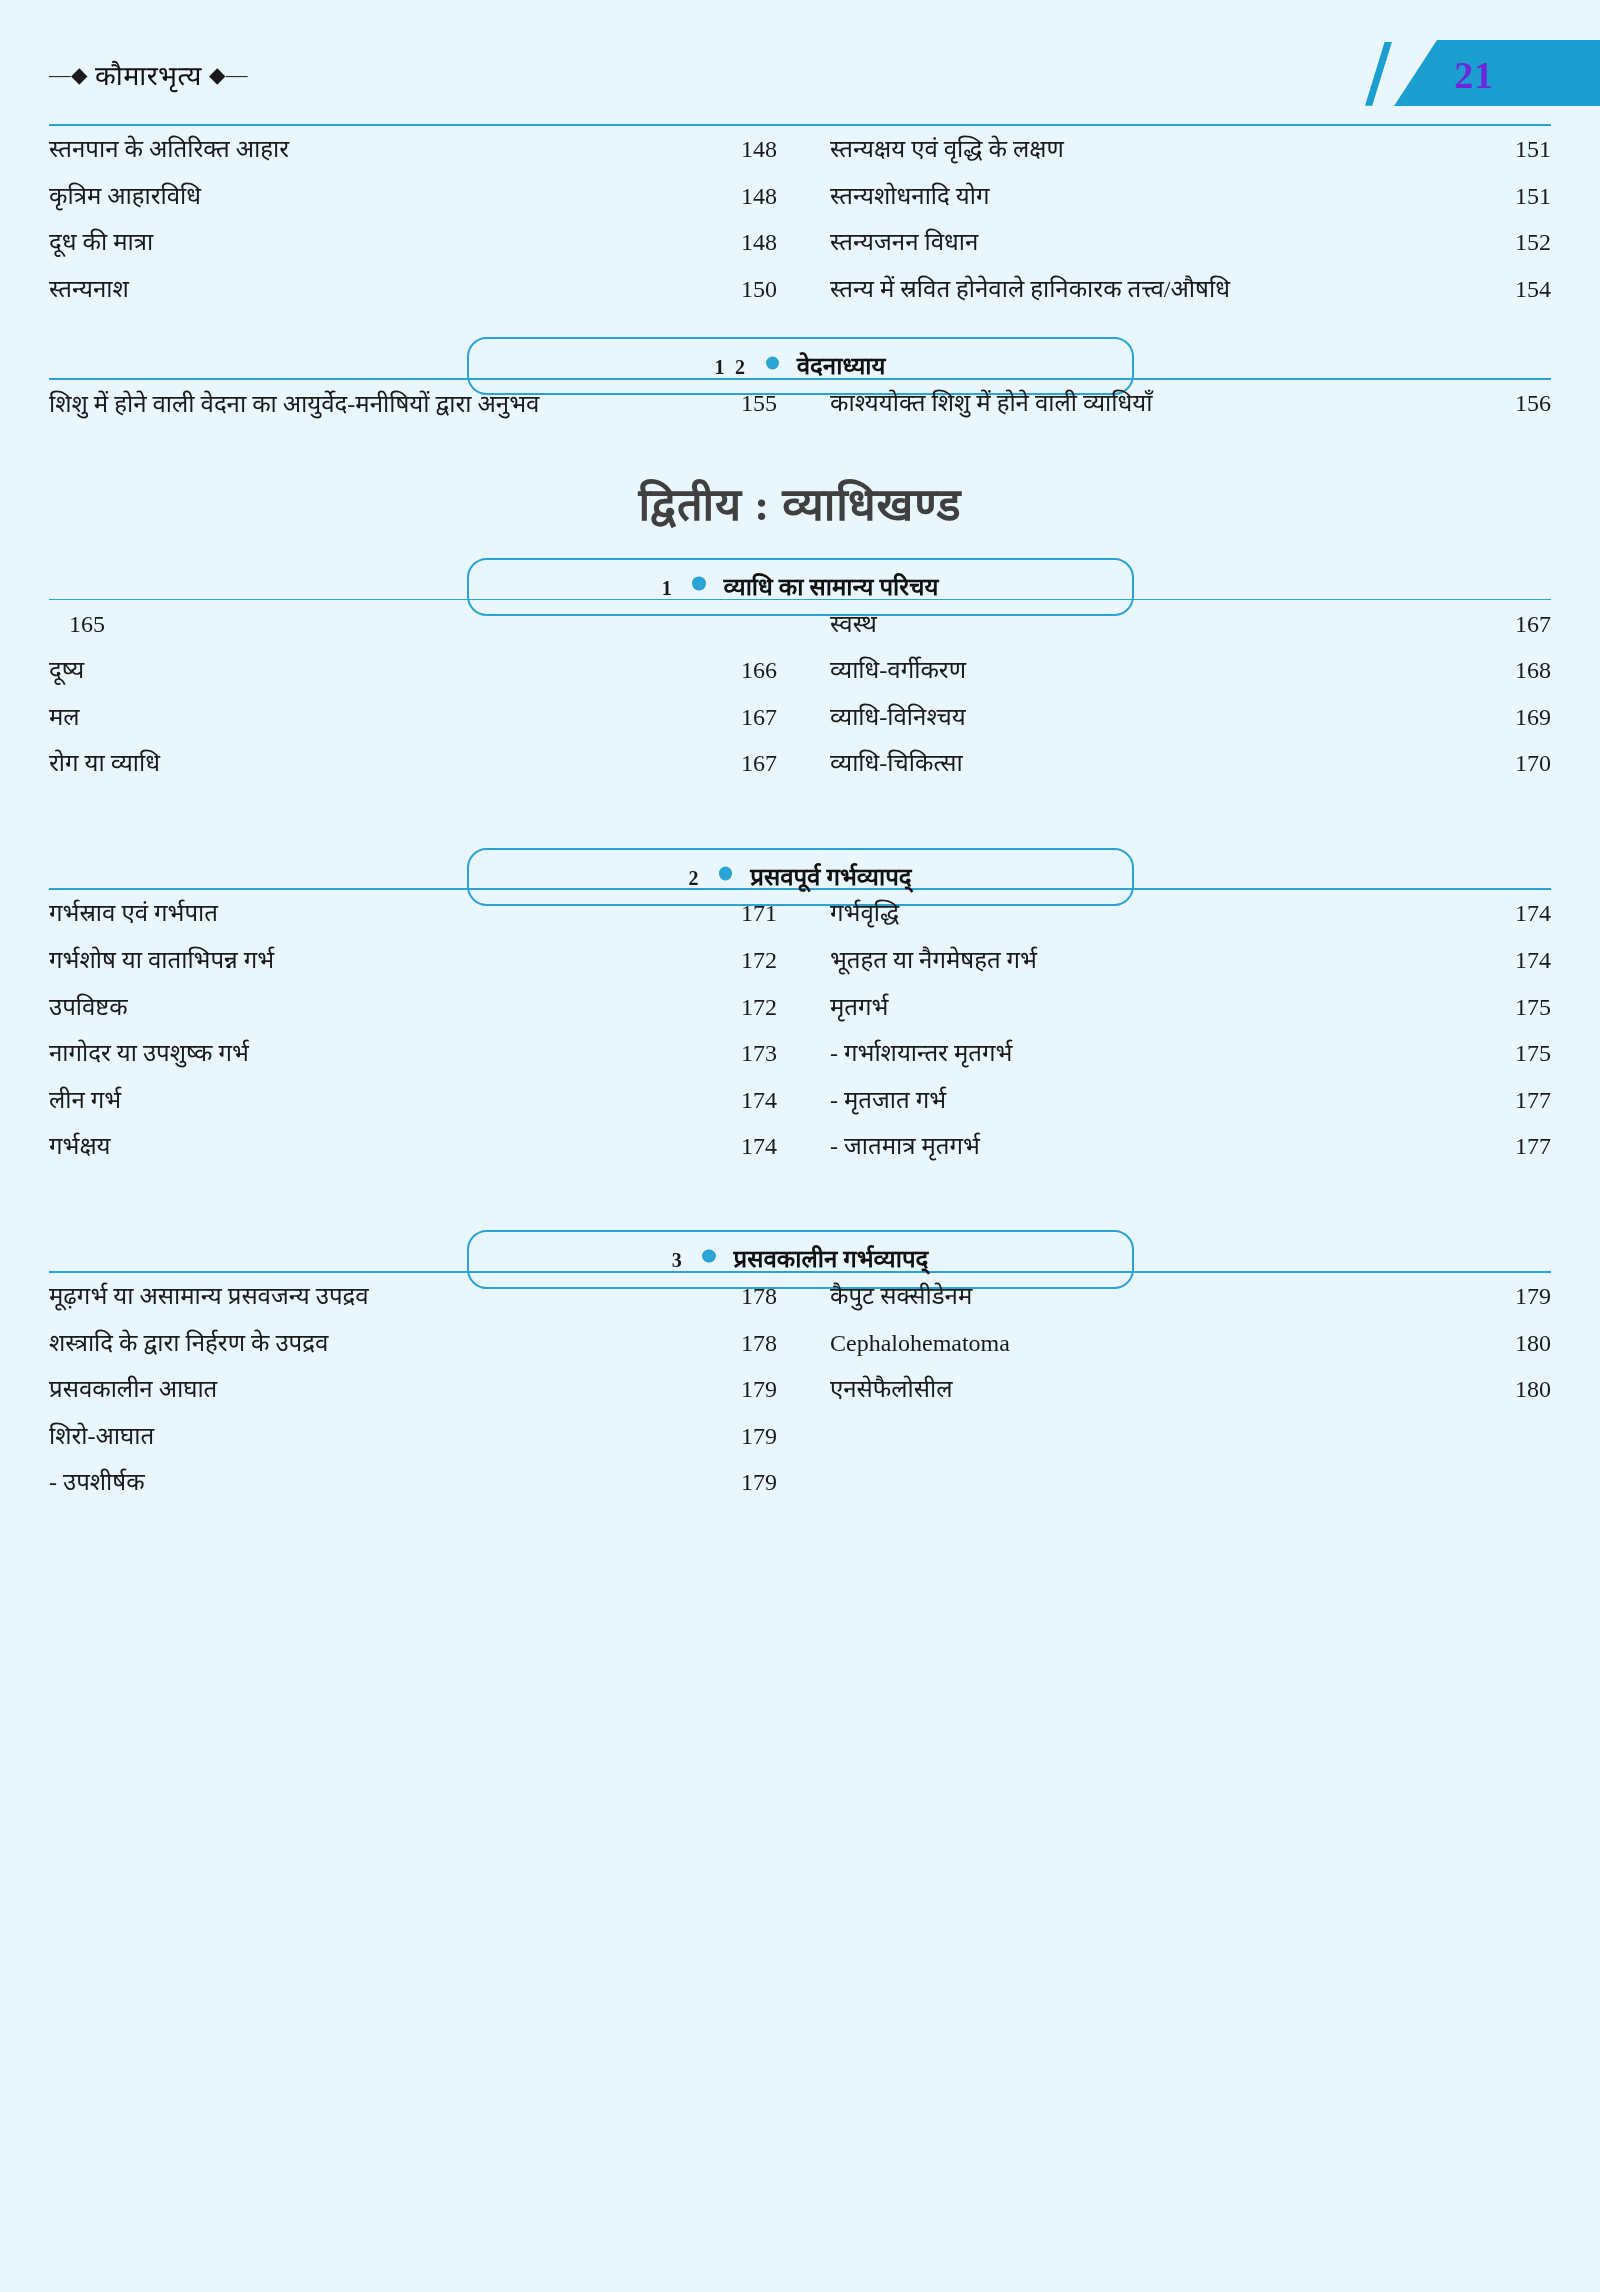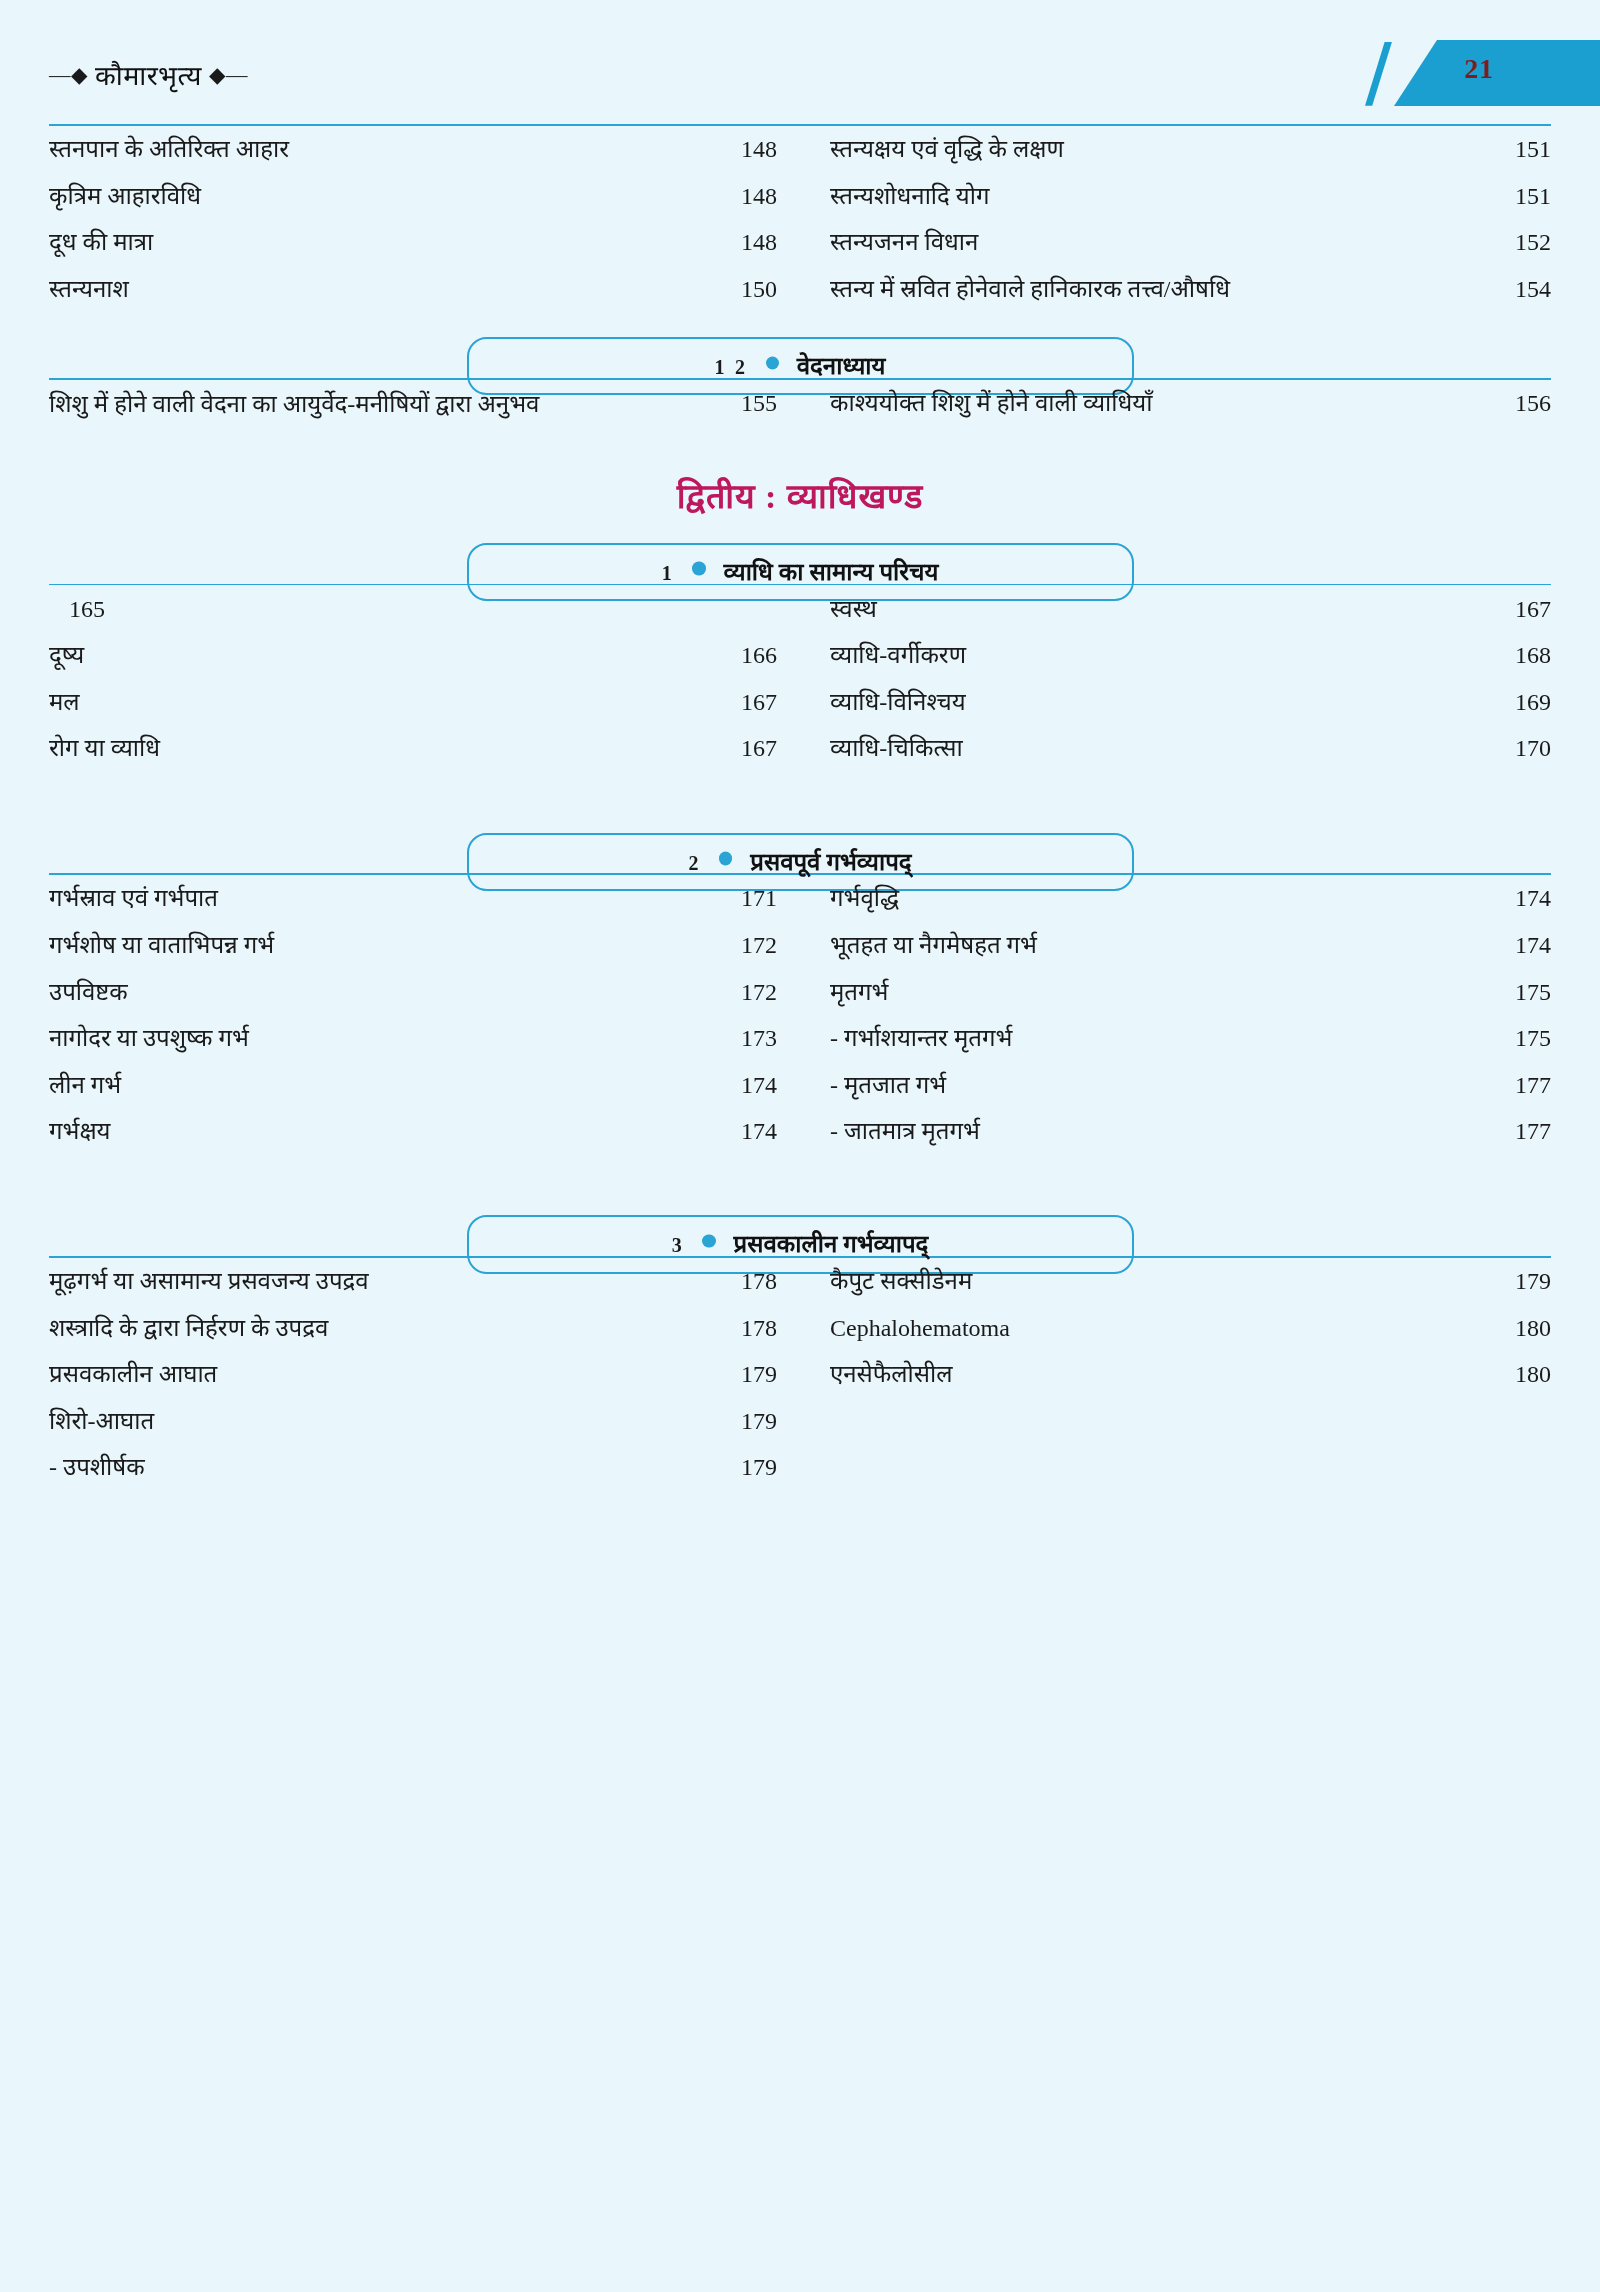--- a/index.html
+++ b/index.html
@@ -66,22 +66,22 @@
     top: 1.8px;
     width: 27px;
     height: 64px;
     background: #1b9fd0;
     clip-path: polygon(19.7px 0, 27px 0, 7.2px 100%, 0 100%);
   }
   .pn-text {
     position: absolute;
     right: 106px;
     top: 12.5px;
-    font-size: 28px;
-    color: #7f1d1d;
+    font-size: 38px;
+    color: #6d28d9;
     font-weight: 700;
     letter-spacing: 0.9px;
   }
 
   
   .rule {
     height: 1.8px;
     background: #2aa4d4;
     width: 100%;
     margin: 0;
@@ -152,25 +152,25 @@
     width: 13.4px;
     height: 13.4px;
     border-radius: 50%;
     background: #2aa4d4;
     margin: 0 14.3px 0 14.3px;
     transform: translateY(-4.5px);
   }
 
   .section-title {
     text-align: center;
-    font-size: 34px;
+    font-size: 45px;
     font-weight: 700;
     letter-spacing: 0.9px;
     margin: 43px 0 9px 0;
-    color: #be185d;
+    color: #404040;
   }
   .block-gap-md { height: 36px; }
 
   .banner-rule-wrap {
     position: relative;
     margin-top: -23px;
   }
   .banner-rule-wrap .rule { position: relative; z-index: -1; }
 
   .latin { font-family: "Liberation Serif", serif; }

